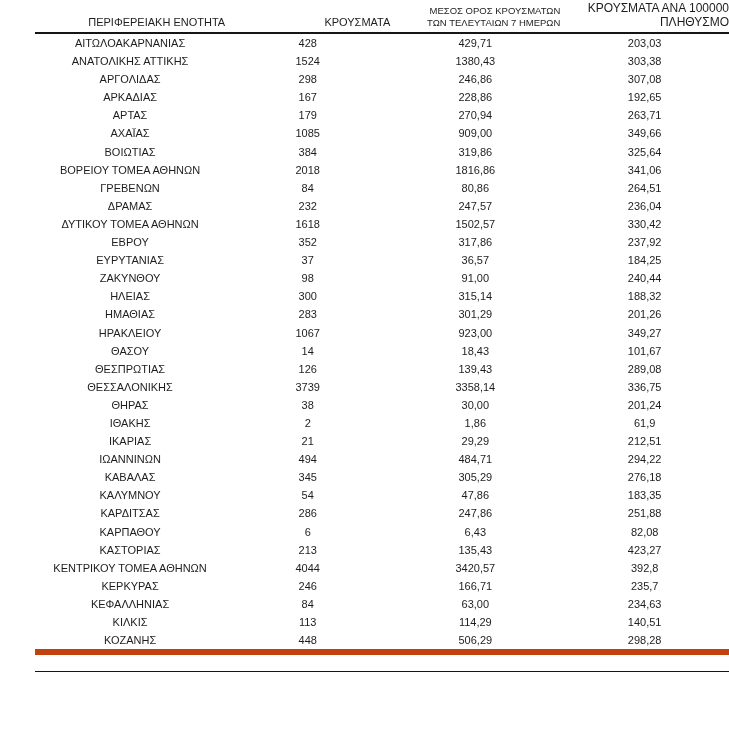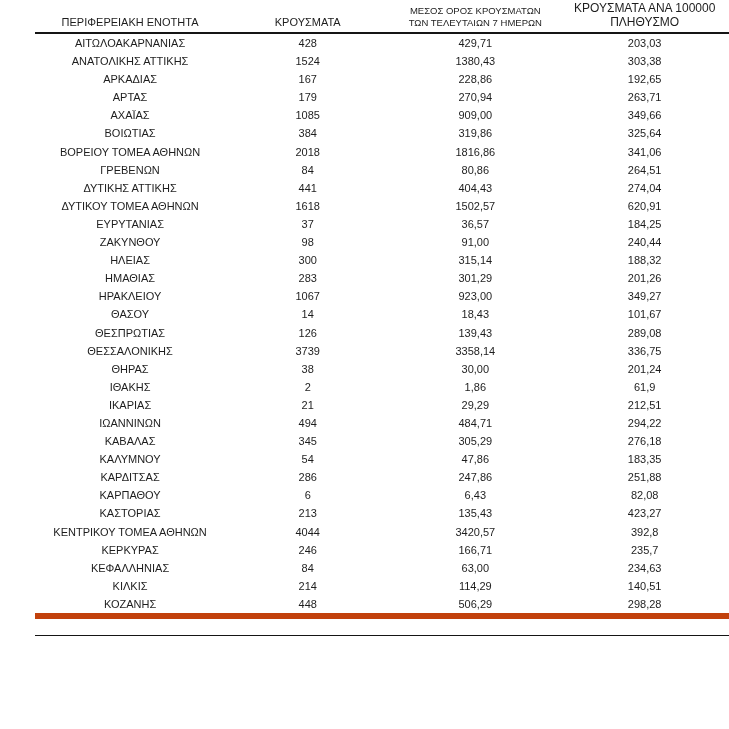--- a/index.html
+++ b/index.html
@@ -24,21 +24,21 @@
     border-collapse: collapse;
     table-layout: fixed;
   }
   col.c1 { width: 27.4%; }
   col.c2 { width: 23.8%; }
   col.c3 { width: 24.5%; }
   col.c4 { width: 24.3%; }
   thead th {
     font-weight: normal;
     vertical-align: bottom;
-    text-align: center;
+    text-align: right;
     padding: 2px 0 3px 0;
     border-bottom: 2px solid #151515;
     font-size: 11px;
     line-height: 13px;
     white-space: nowrap;
   }
   thead th.h3 { font-size: 9.5px; line-height: 12px; }
   thead th.h4 { font-size: 12px; line-height: 13.5px; }
   tbody td {
     text-align: center;
@@ -89,20 +89,26 @@
           <td>429,71</td>
           <td>203,03</td>
         </tr>
         <tr>
           <td>ΑΝΑΤΟΛΙΚΗΣ ΑΤΤΙΚΗΣ</td>
           <td>1524</td>
           <td>1380,43</td>
           <td>303,38</td>
         </tr>
         <tr>
+          <td>ΑΡΓΟΛΙΔΑΣ</td>
+          <td>298</td>
+          <td>246,86</td>
+          <td>307,08</td>
+        </tr>
+        <tr>
           <td>ΑΡΚΑΔΙΑΣ</td>
           <td>167</td>
           <td>228,86</td>
           <td>192,65</td>
         </tr>
         <tr>
           <td>ΑΡΤΑΣ</td>
           <td>179</td>
           <td>270,94</td>
           <td>263,71</td>
@@ -125,30 +131,36 @@
           <td>1816,86</td>
           <td>341,06</td>
         </tr>
         <tr>
           <td>ΓΡΕΒΕΝΩΝ</td>
           <td>84</td>
           <td>80,86</td>
           <td>264,51</td>
         </tr>
         <tr>
-          <td>ΔΥΤΙΚΗΣ ΑΤΤΙΚΗΣ</td>
-          <td>441</td>
-          <td>404,43</td>
-          <td>274,04</td>
+          <td>ΔΡΑΜΑΣ</td>
+          <td>232</td>
+          <td>247,57</td>
+          <td>236,04</td>
         </tr>
         <tr>
           <td>ΔΥΤΙΚΟΥ ΤΟΜΕΑ ΑΘΗΝΩΝ</td>
           <td>1618</td>
           <td>1502,57</td>
-          <td>620,91</td>
+          <td>330,42</td>
+        </tr>
+        <tr>
+          <td>ΕΒΡΟΥ</td>
+          <td>352</td>
+          <td>317,86</td>
+          <td>237,92</td>
         </tr>
         <tr>
           <td>ΕΥΡΥΤΑΝΙΑΣ</td>
           <td>37</td>
           <td>36,57</td>
           <td>184,25</td>
         </tr>
         <tr>
           <td>ΖΑΚΥΝΘΟΥ</td>
           <td>98</td>
@@ -258,21 +270,21 @@
           <td>235,7</td>
         </tr>
         <tr>
           <td>ΚΕΦΑΛΛΗΝΙΑΣ</td>
           <td>84</td>
           <td>63,00</td>
           <td>234,63</td>
         </tr>
         <tr>
           <td>ΚΙΛΚΙΣ</td>
-          <td>214</td>
+          <td>113</td>
           <td>114,29</td>
           <td>140,51</td>
         </tr>
         <tr>
           <td>ΚΟΖΑΝΗΣ</td>
           <td>448</td>
           <td>506,29</td>
           <td>298,28</td>
         </tr>
       </tbody>

